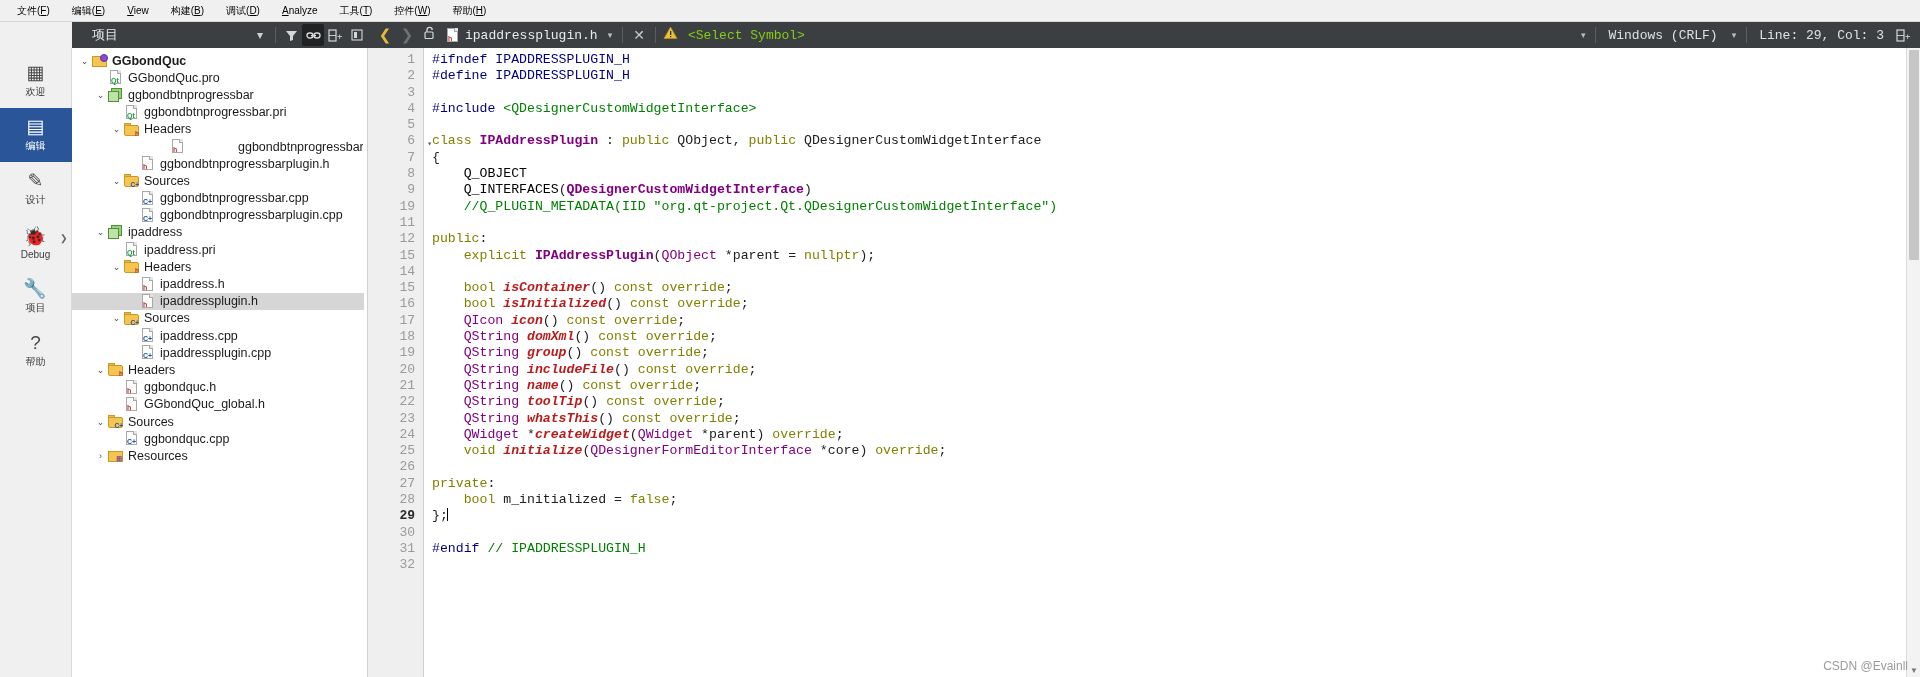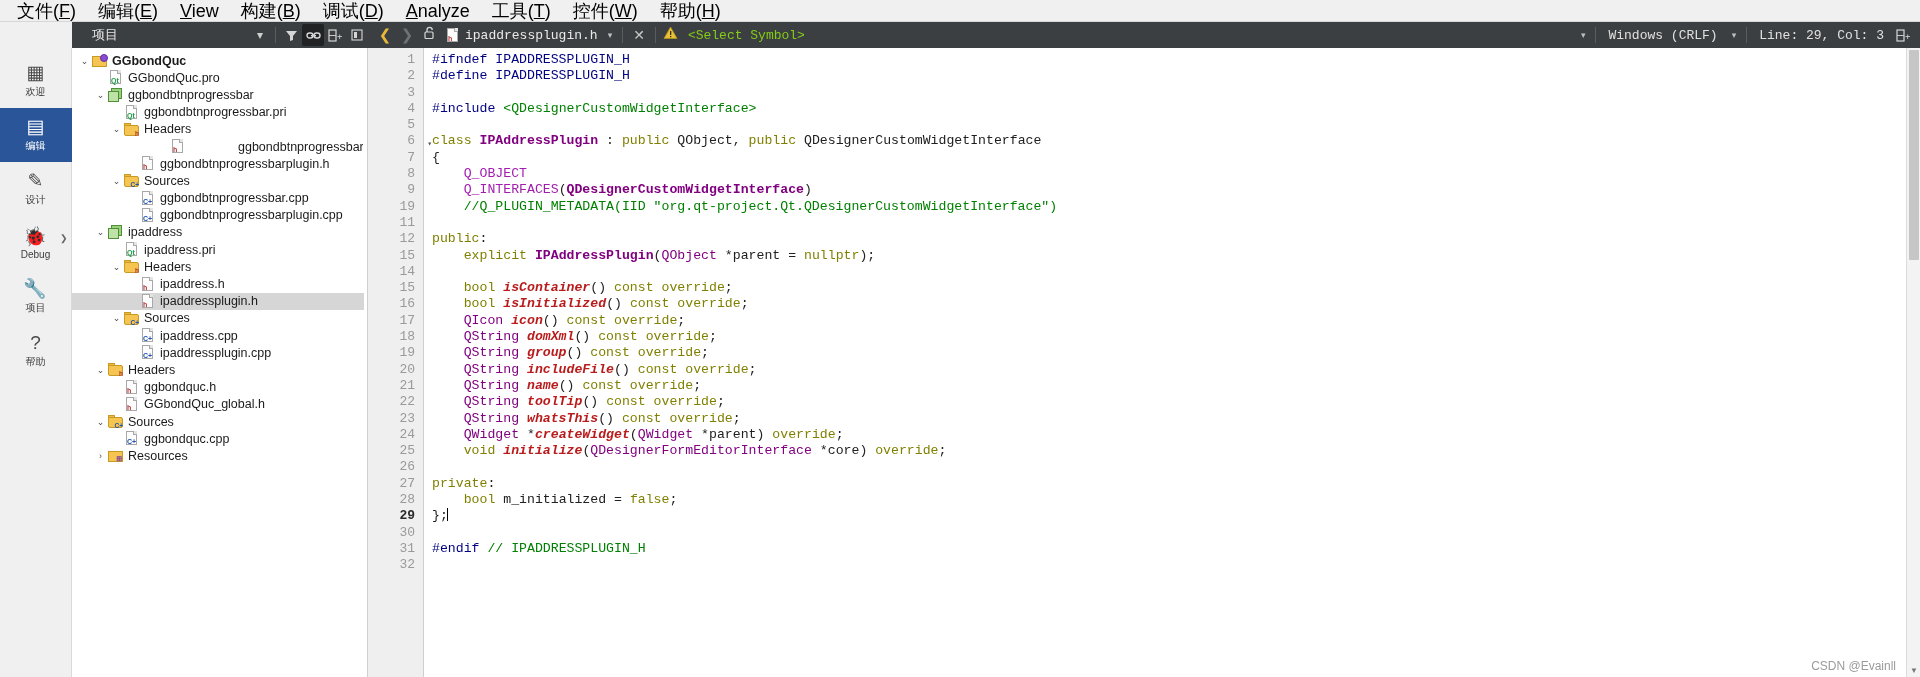--- a/index.html
+++ b/index.html
@@ -10,21 +10,21 @@
     background: #ffffff;
   }
   #app { width: 1920px; height: 677px; display: flex; flex-direction: column; position: relative; }
 
   
   .menubar {
     height: 22px; background: #f0f0f0; border-bottom: 1px solid #d6d6d6;
     display: flex; align-items: center; padding-left: 6px; flex: 0 0 22px;
   }
   .menubar .mi {
-    font-size: 18px; color: #000; padding: 2px 11px; line-height: 16px;
+    font-size: 10px; color: #000; padding: 2px 11px; line-height: 16px;
     white-space: nowrap; cursor: default;
   }
   .menubar .mi u { text-decoration: underline; }
 
   
   .toolrow { height: 26px; display: flex; flex: 0 0 26px; background: #3c3f41; }
 
   .leftrail-top { width: 72px; background: #f0f0f0; flex: 0 0 72px; }
 
   .projtool {
@@ -119,21 +119,21 @@
   }
   .ln { height: 16.3px; line-height: 16.3px; white-space: pre; }
 
   .t-pre   { color: #000080; }
   .t-str   { color: #008000; }
   .t-cmt   { color: #008000; }
   .t-kw    { color: #808000; }
   .t-typ   { color: #800080; }
   .t-cls   { color: #800080; font-weight: bold; }
   .t-fn    { color: #b91c1c; font-weight: bold; font-style: italic; }
-  .t-macro { color: #a21caf; }
+  .t-macro { color: #000000; }
   .t-pun   { color: #222222; }
   .t-plain { color: #202020; }
   .caret-bar {
     display: inline-block; width: 1px; height: 13px; background: #000;
     vertical-align: -2px; margin-left: -1px;
   }
 
   
   .ed-scrollbar {
     position: absolute; right: 0; top: 0; width: 14px; height: 100%;
@@ -144,21 +144,21 @@
     background: #c6c6c6; border-radius: 1px;
   }
   .ed-scrollbar .arrow-up, .ed-scrollbar .arrow-dn {
     position: absolute; left: 0; width: 14px; height: 13px; text-align: center;
     font-size: 8px; color: #777; line-height: 13px;
   }
   .ed-scrollbar .arrow-up { top: 0; }
   .ed-scrollbar .arrow-dn { bottom: 0; }
 
   .watermark {
-    position: absolute; right: 24px; bottom: 4px;
+    position: absolute; right: 12px; bottom: 4px;
     font-size: 12px; color: #9b9b9b; font-family: "Liberation Sans", sans-serif;
   }
 
   
   .fico { display:inline-block; width:13px; height:15px; position: relative; vertical-align: middle; }
   .fico .sheet {
     position:absolute; left:1px; top:0; width:11px; height:14px;
     background:#fdfdfd; border:1px solid #a8a8a8;
   }
   .fico .corner {

